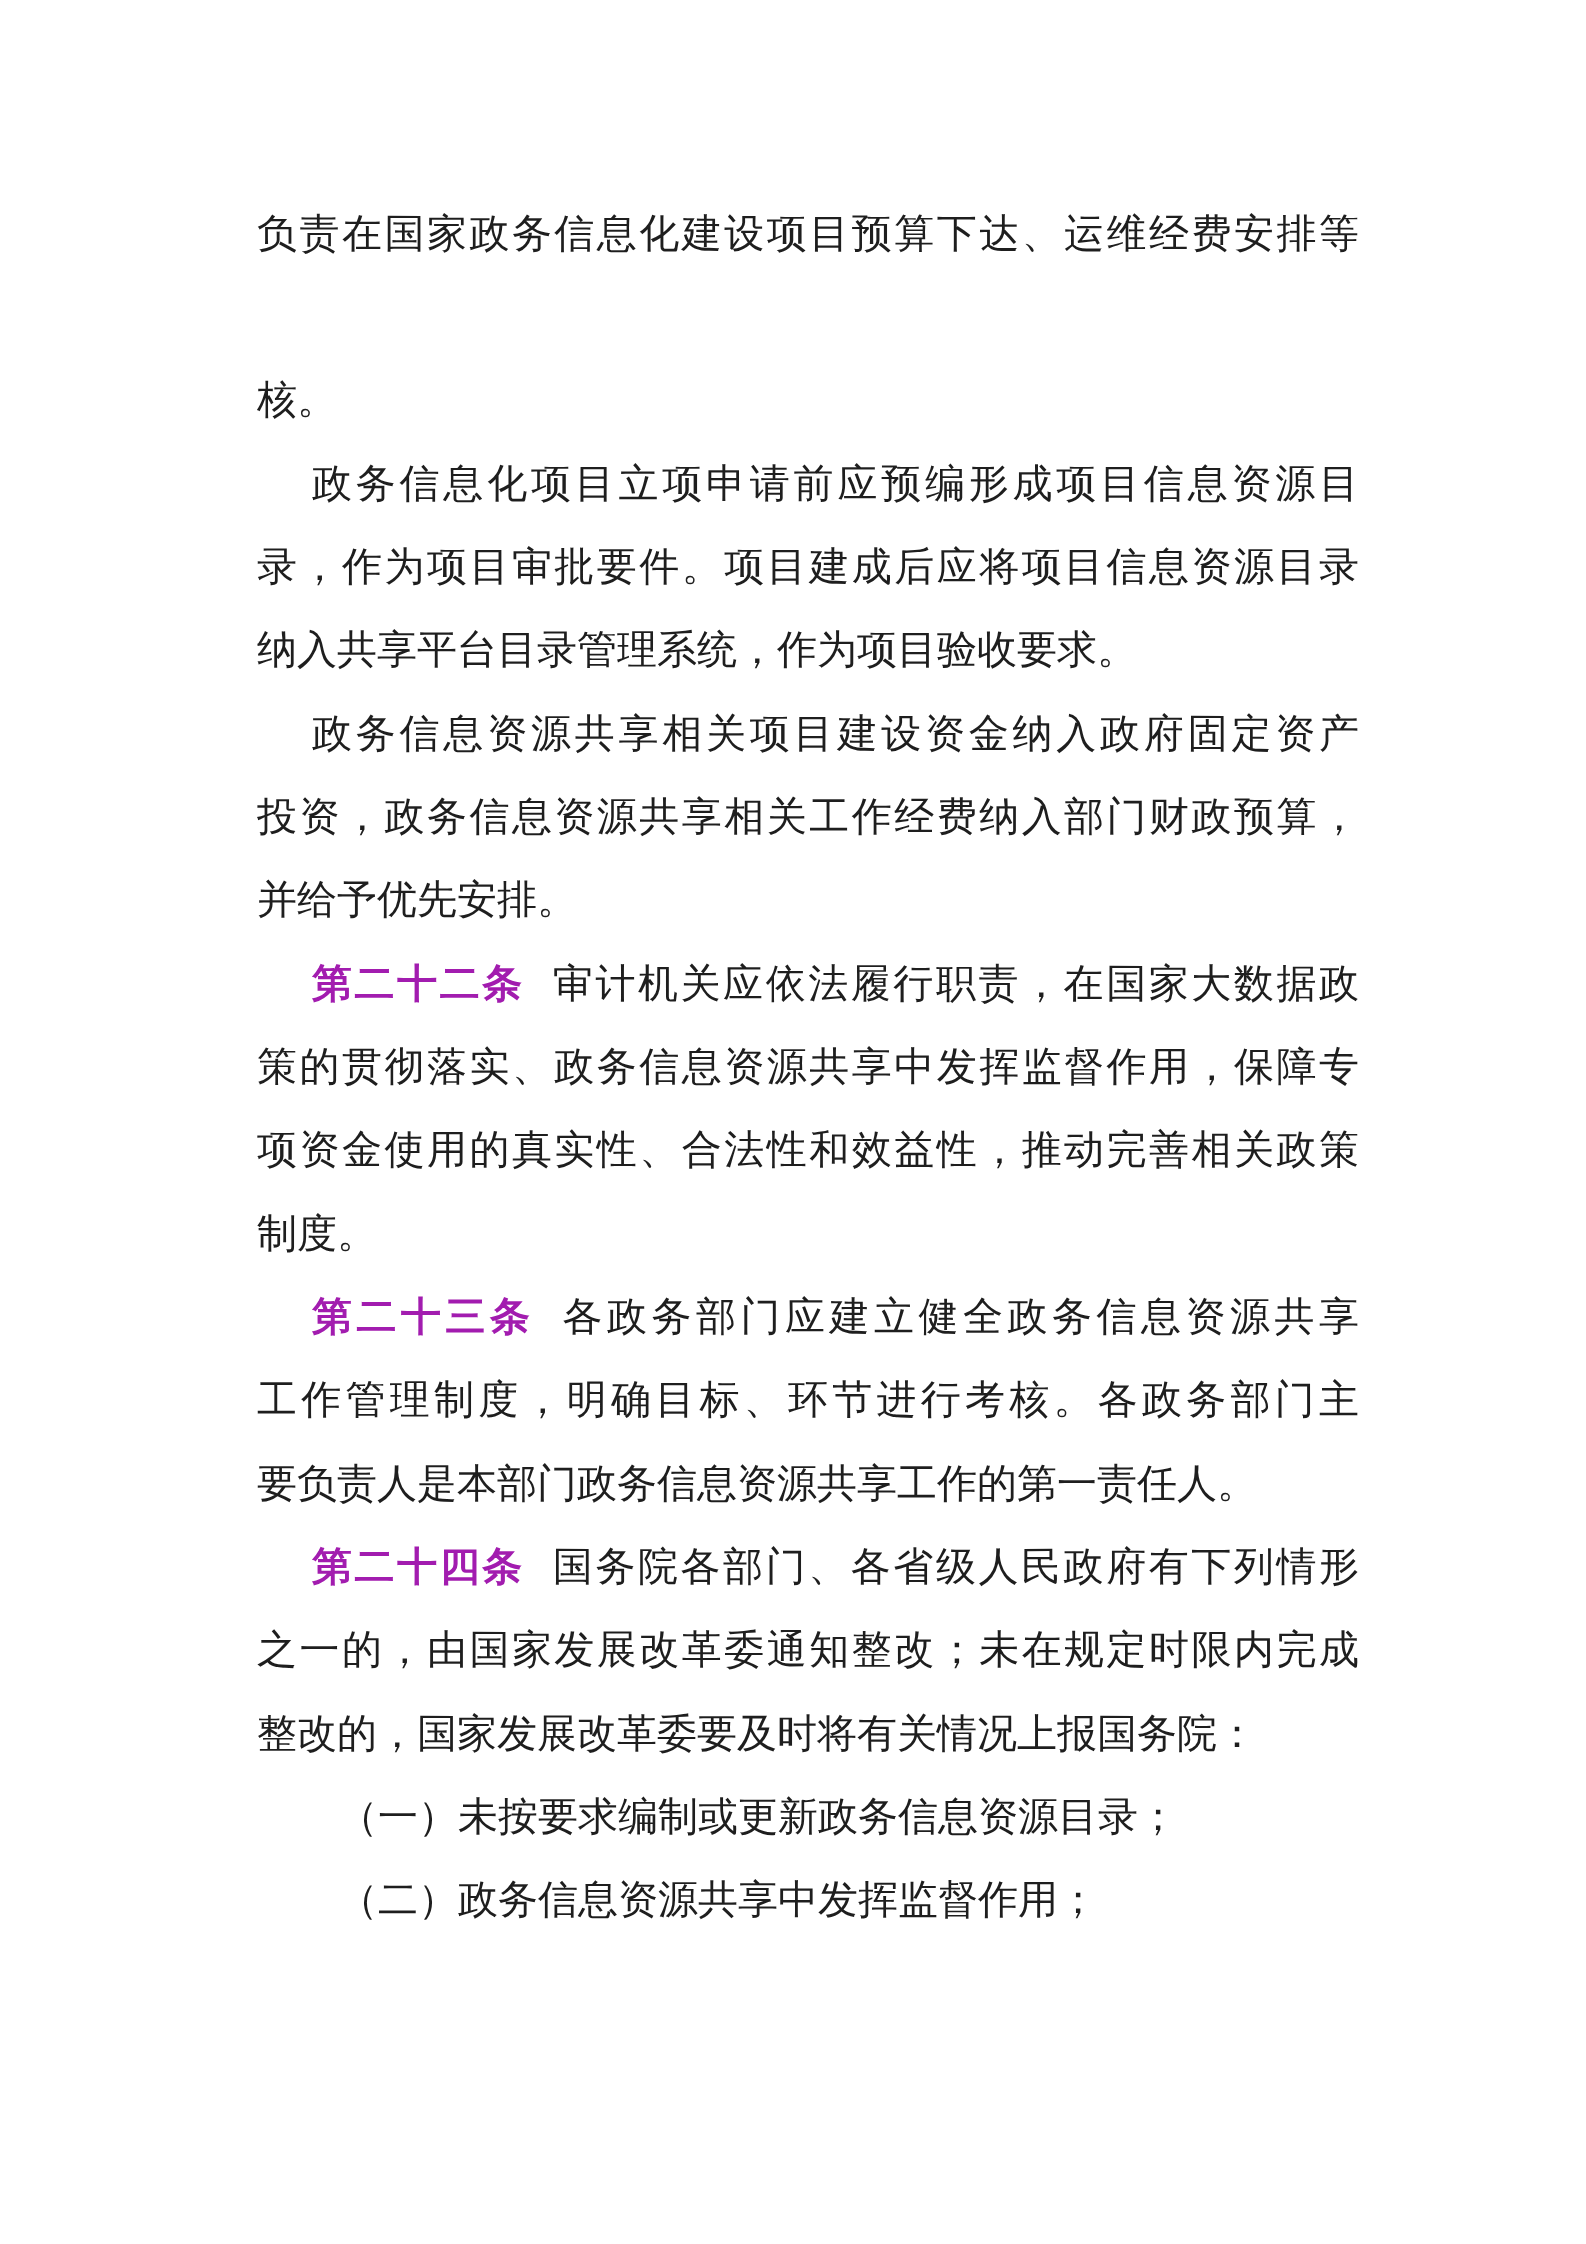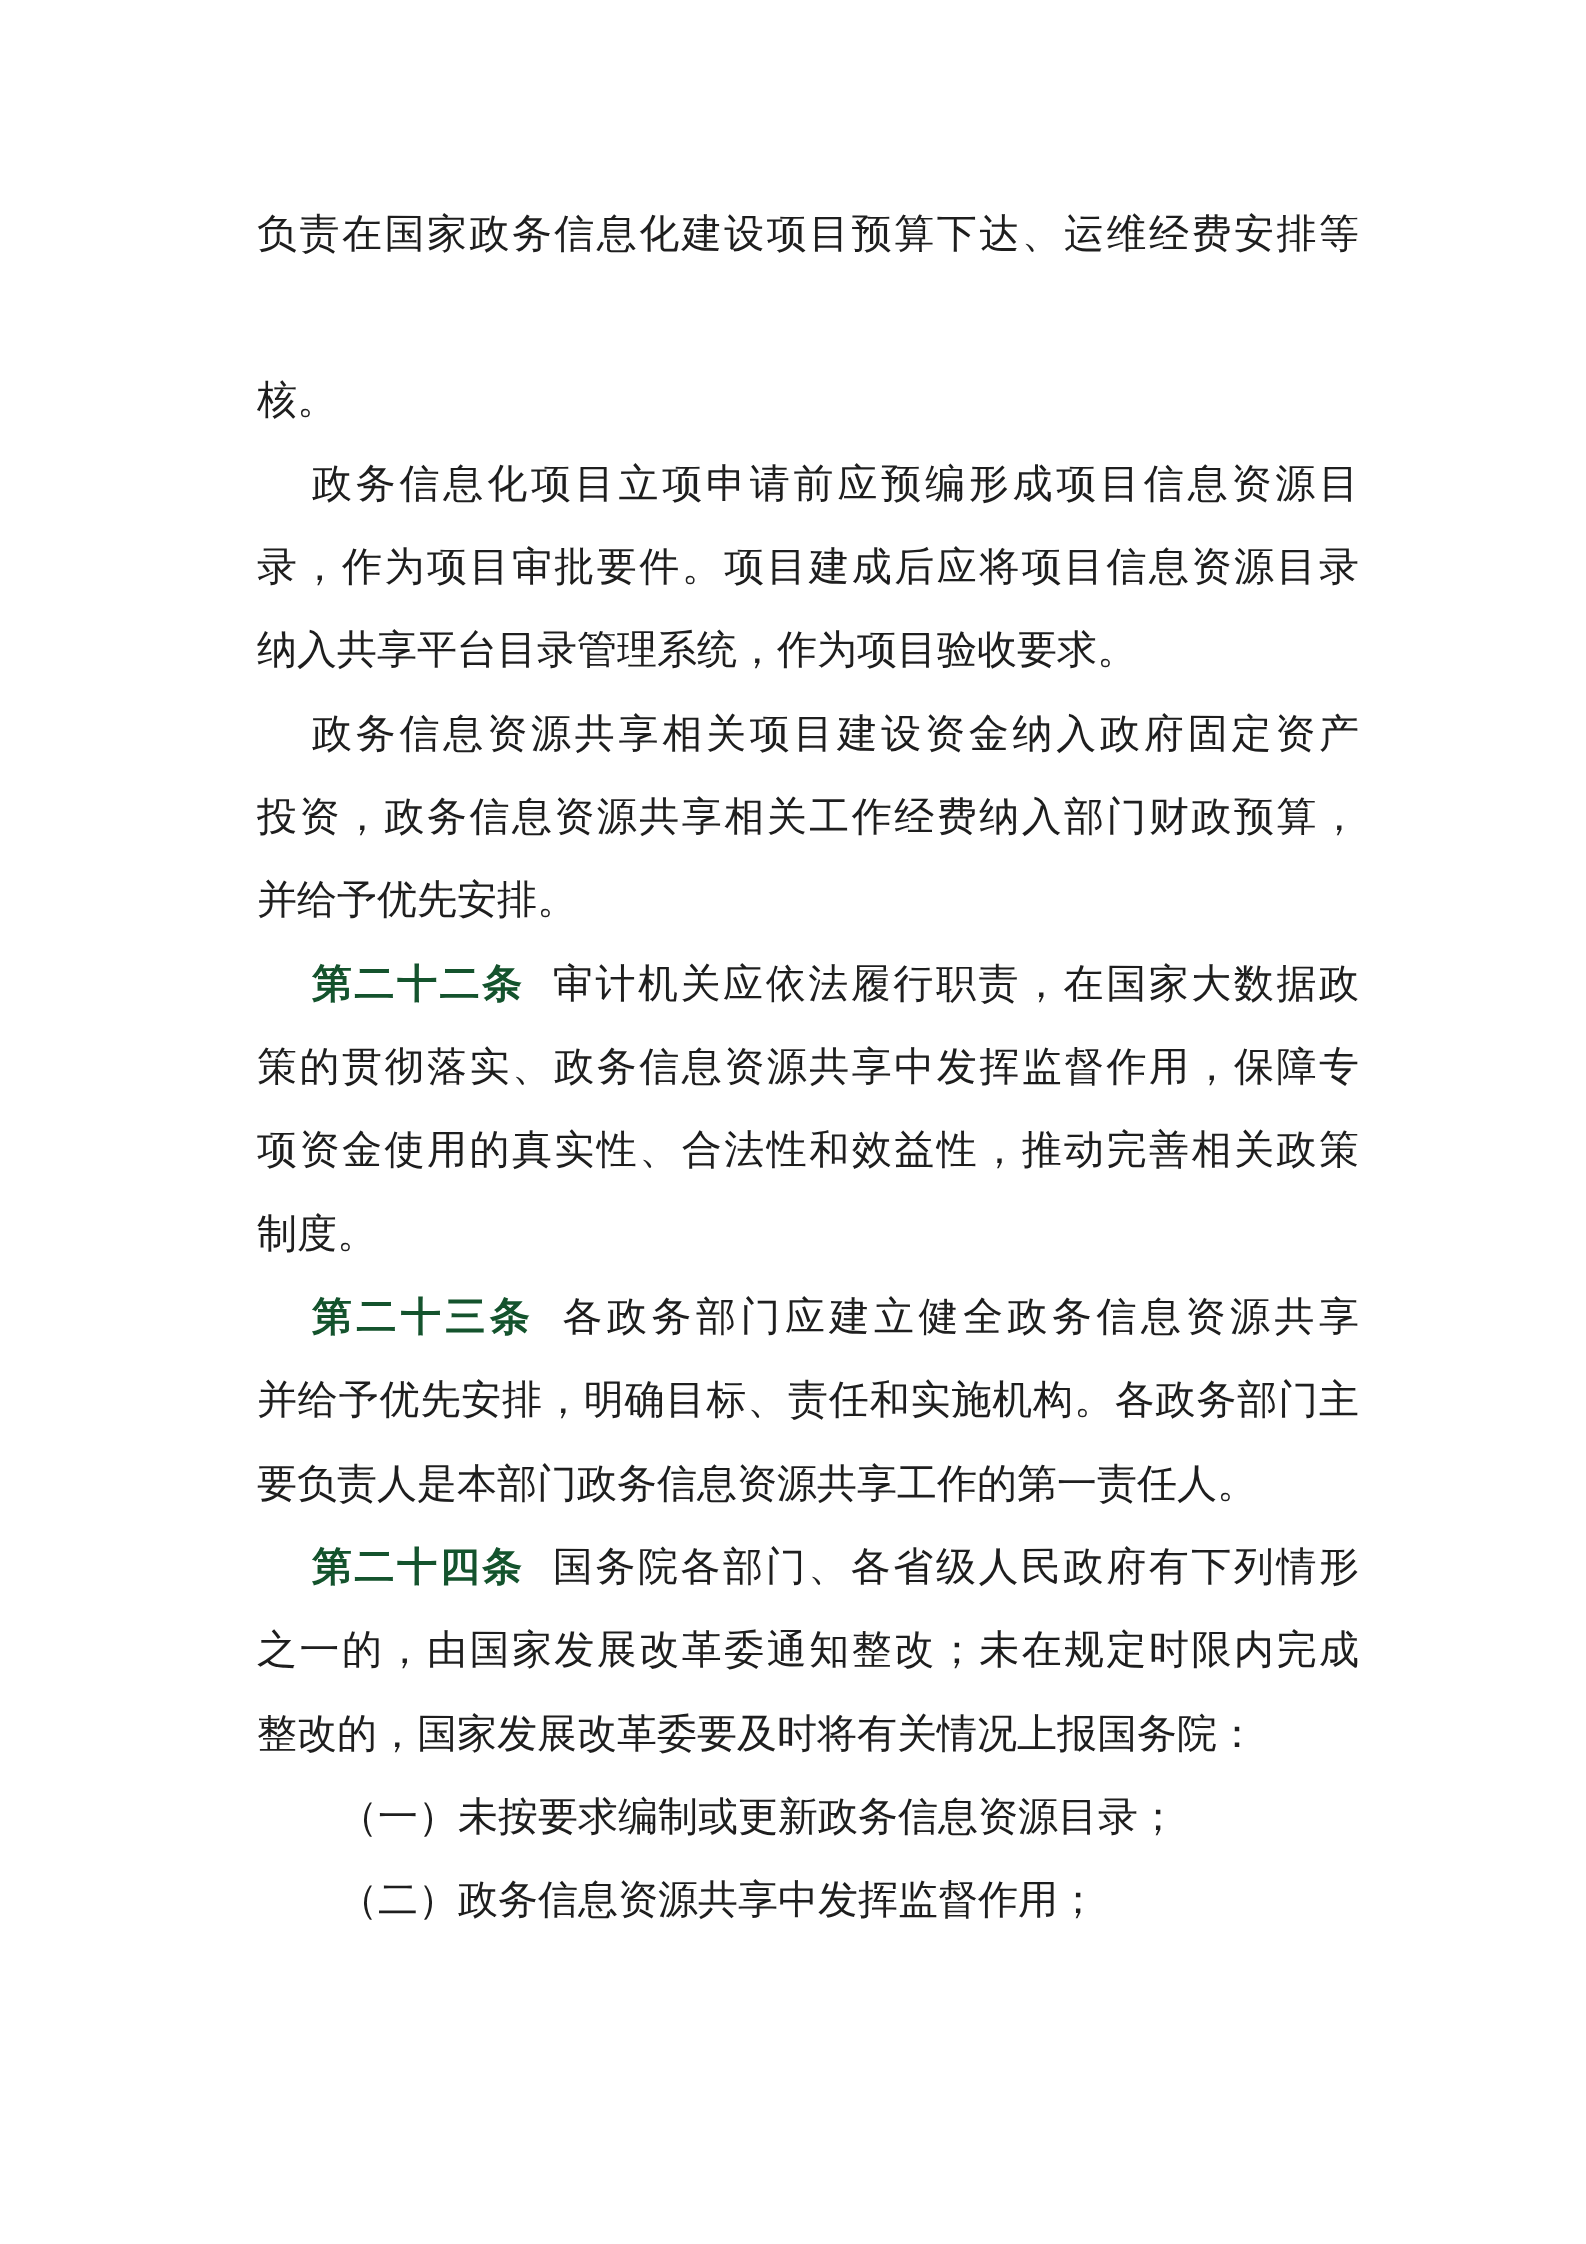--- a/index.html
+++ b/index.html
@@ -35,21 +35,21 @@
   }
   .line.full {
     text-align: justify;
     text-align-last: justify;
   }
   .line.indent { left: 296px; width: 1047px; }
   .line.list { left: 322px; width: 1021px; }
   .article-heading {
     font-family: Liberation Sans, sans-serif;
     font-weight: bold;
-    color: #14532d;
+    color: #a21caf;
     margin-right: 28px;
   }
 </style>
 </head>
 <body>
 
 <div class="page">
 
   <div class="line full" style="top:203px">负责在国家政务信息化建设项目预算下达、运维经费安排等</div>
   <div class="line" style="top:369px">核。</div>
@@ -65,21 +65,21 @@
   <div class="line full indent" style="top:953px">
     <span class="article-heading">第二十二条</span><span>审计机关应依法履行职责，在国家大数据政</span>
   </div>
   <div class="line full" style="top:1036px">策的贯彻落实、政务信息资源共享中发挥监督作用，保障专</div>
   <div class="line full" style="top:1119px">项资金使用的真实性、合法性和效益性，推动完善相关政策</div>
   <div class="line" style="top:1203px">制度。</div>
 
   <div class="line full indent" style="top:1286px">
     <span class="article-heading">第二十三条</span><span>各政务部门应建立健全政务信息资源共享</span>
   </div>
-  <div class="line full" style="top:1369px">并给予优先安排，明确目标、责任和实施机构。各政务部门主</div>
+  <div class="line full" style="top:1369px">工作管理制度，明确目标、环节进行考核。各政务部门主</div>
   <div class="line" style="top:1453px">要负责人是本部门政务信息资源共享工作的第一责任人。</div>
 
   <div class="line full indent" style="top:1536px">
     <span class="article-heading">第二十四条</span><span>国务院各部门、各省级人民政府有下列情形</span>
   </div>
   <div class="line full" style="top:1619px">之一的，由国家发展改革委通知整改；未在规定时限内完成</div>
   <div class="line" style="top:1703px">整改的，国家发展改革委要及时将有关情况上报国务院：</div>
 
   <div class="line list" style="top:1786px">（一）未按要求编制或更新政务信息资源目录；</div>
   <div class="line list" style="top:1869px">（二）政务信息资源共享中发挥监督作用；</div>

